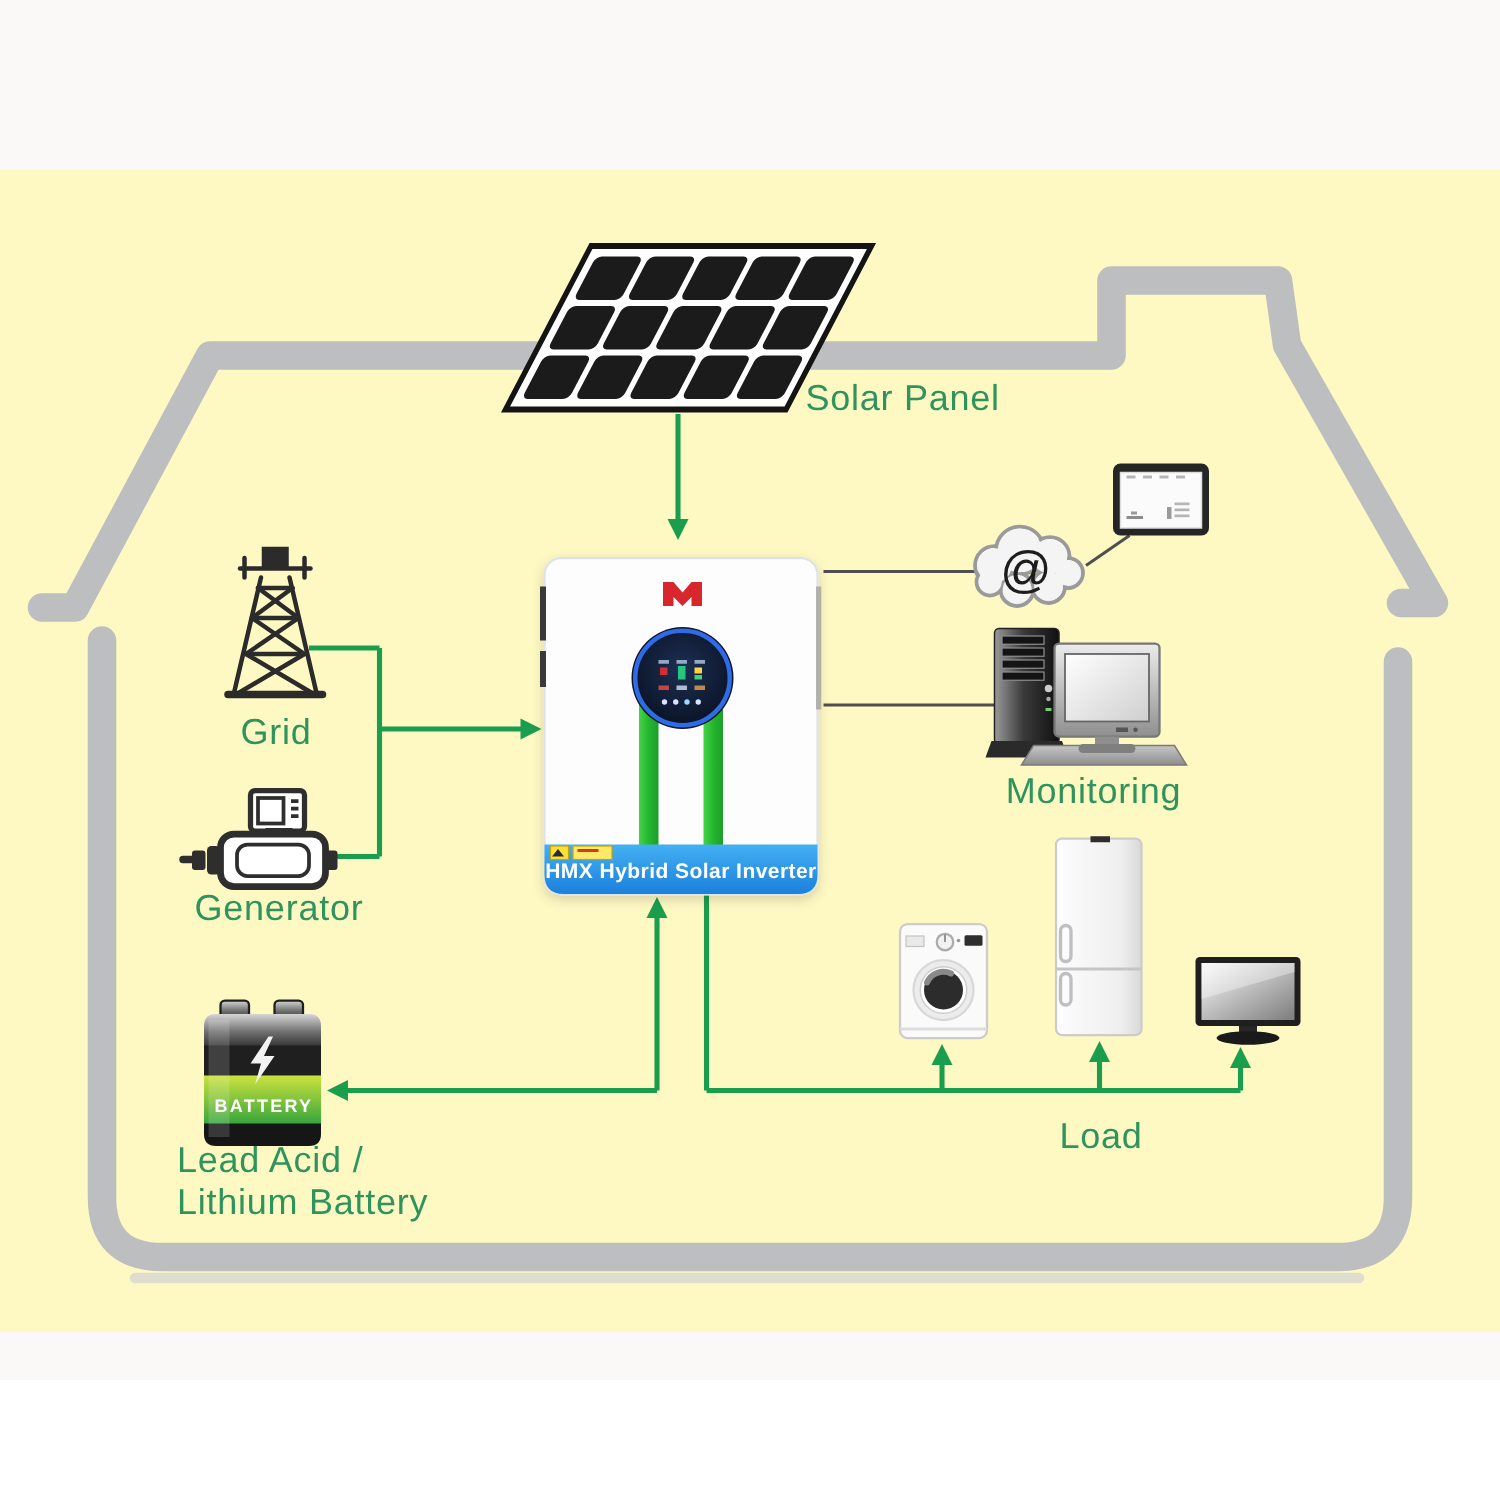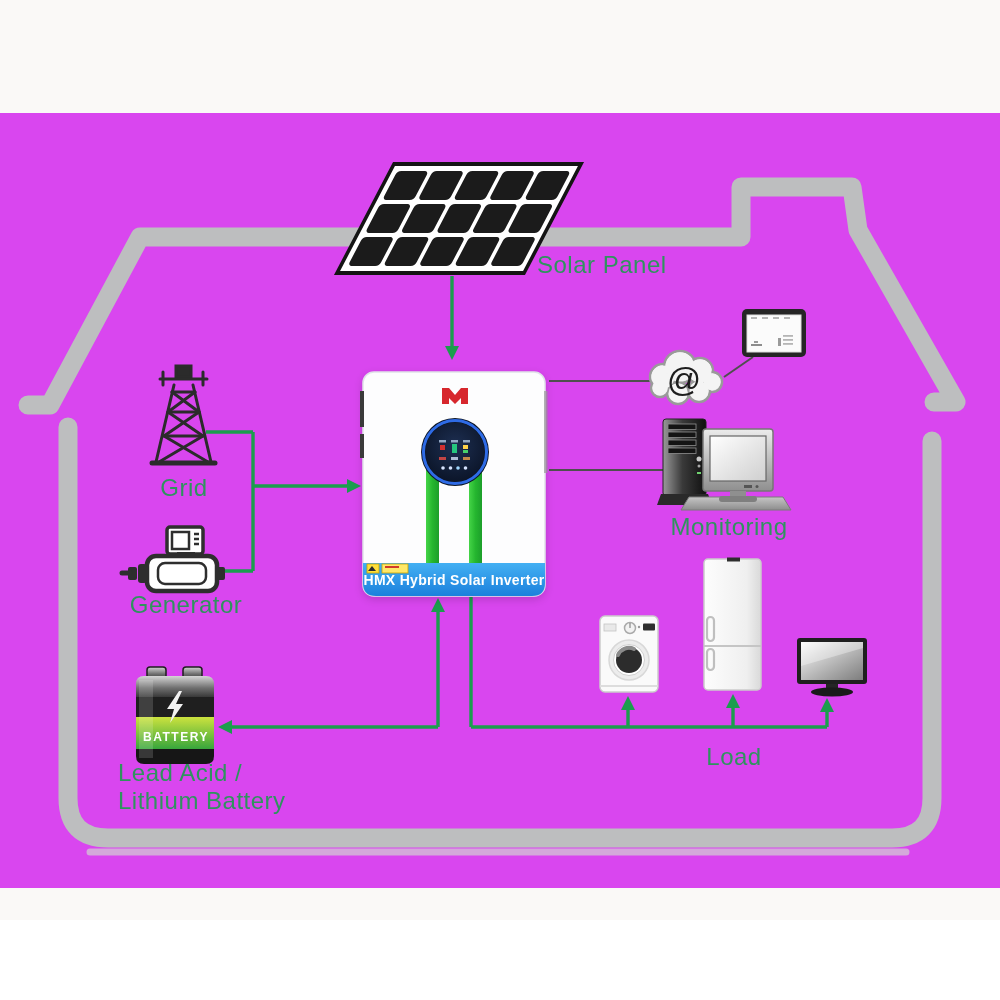--- a/index.html
+++ b/index.html
@@ -1,16 +1,16 @@
 <!DOCTYPE html>
 <html><head>
 <meta charset="utf-8">
 <style>
   html,body{margin:0;padding:0;background:#fff;}
-  #stage{position:relative;width:1000px;height:920px;background:#d946ef;overflow:hidden;
+  #stage{position:relative;width:1000px;height:920px;background:#fef9c3;overflow:hidden;
          font-family:"Liberation Sans",sans-serif;}
   svg{position:absolute;left:0;top:0;}
   text{font-family:"Liberation Sans",sans-serif;}
   .node-label{font-size:24px;letter-spacing:.5px;}
   .band-label{font-size:14px;font-weight:bold;letter-spacing:.3px;}
   .badge-label{font-size:12px;font-weight:bold;letter-spacing:1.5px;}
   .at-label{font-size:34px;}
 </style>
 </head>
 <body>

